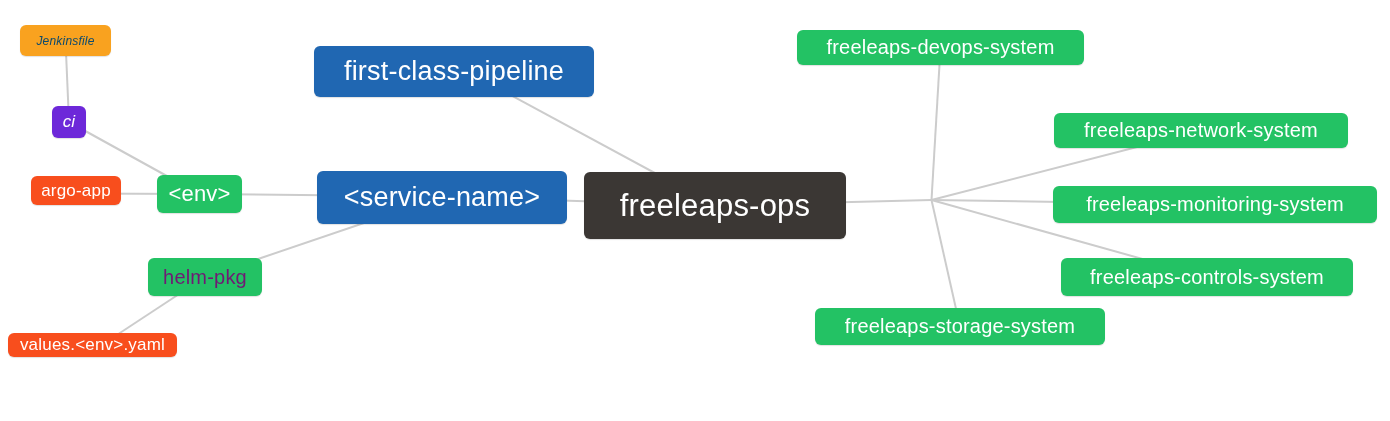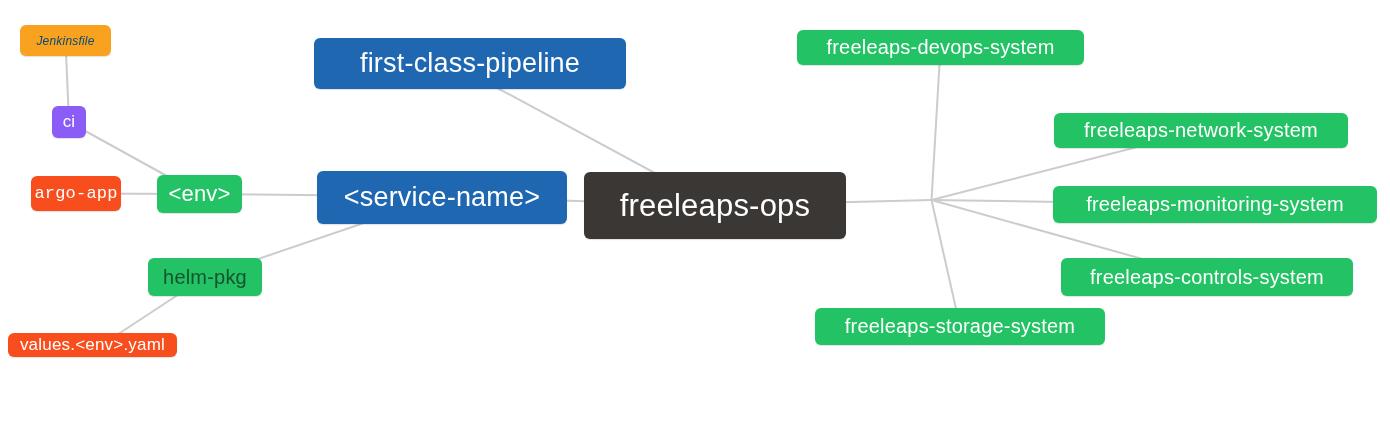--- a/index.html
+++ b/index.html
@@ -52,26 +52,26 @@
       <line x1="442" y1="196.5" x2="715" y2="205.5" stroke="#cccccc" stroke-width="2"></line>
       <line x1="715" y1="205.5" x2="931.5" y2="200" stroke="#cccccc" stroke-width="2"></line>
       <line x1="931.5" y1="200" x2="940.5" y2="47.5" stroke="#cccccc" stroke-width="2"></line>
       <line x1="931.5" y1="200" x2="1201" y2="130.5" stroke="#cccccc" stroke-width="2"></line>
       <line x1="931.5" y1="200" x2="1215" y2="204.5" stroke="#cccccc" stroke-width="2"></line>
       <line x1="931.5" y1="200" x2="1207" y2="277" stroke="#cccccc" stroke-width="2"></line>
       <line x1="931.5" y1="200" x2="960" y2="326.5" stroke="#cccccc" stroke-width="2"></line>
     </svg>
 
 <div class="node" style="left: 20px; top: 25px; width: 91px; height: 31px; font-size: 12px; background: rgb(249, 162, 31); color: #0c4a6e; font-style: italic;">Jenkinsfile</div>
-    <div class="node" style="left: 52px; top: 106px; width: 34px; height: 32px; font-size: 17px; background: #8b5cf6; color: rgb(255, 255, 255);">ci</div>
-    <div class="node" style="left: 31px; top: 176px; width: 90px; height: 35px; font-size: 17px; background: rgb(248, 78, 29); color: rgb(255, 255, 255); font-family: Liberation Mono, monospace;">argo-app</div>
+    <div class="node" style="left: 52px; top: 106px; width: 34px; height: 32px; font-size: 17px; background: #6d28d9; color: rgb(255, 255, 255); font-style: italic;">ci</div>
+    <div class="node" style="left: 31px; top: 176px; width: 90px; height: 29px; font-size: 17px; background: rgb(248, 78, 29); color: rgb(255, 255, 255);">argo-app</div>
     <div class="node" style="left: 157px; top: 175px; width: 85px; height: 38px; font-size: 22px; background: rgb(35, 194, 100); color: rgb(255, 255, 255);">&lt;env&gt;</div>
-    <div class="node" style="left: 148px; top: 258px; width: 114px; height: 38px; font-size: 20px; background: rgb(35, 194, 100); color: #14532d;">helm-pkg</div>
+    <div class="node" style="left: 148px; top: 258px; width: 114px; height: 38px; font-size: 20px; background: rgb(35, 194, 100); color: #701a75;">helm-pkg</div>
     <div class="node" style="left: 8px; top: 333px; width: 169px; height: 24px; font-size: 17px; background: rgb(248, 78, 29); color: rgb(255, 255, 255);">values.&lt;env&gt;.yaml</div>
-    <div class="node" style="left: 314px; top: 38px; width: 312px; height: 51px; font-size: 27px; background: rgb(32, 103, 178); color: rgb(255, 255, 255);">first-class-pipeline</div>
+    <div class="node" style="left: 314px; top: 46px; width: 280px; height: 51px; font-size: 27px; background: rgb(32, 103, 178); color: rgb(255, 255, 255);">first-class-pipeline</div>
     <div class="node" style="left: 317px; top: 171px; width: 250px; height: 53px; font-size: 27px; background: rgb(32, 103, 178); color: rgb(255, 255, 255);">&lt;service-name&gt;</div>
     <div class="node" style="left: 584px; top: 172px; width: 262px; height: 67px; font-size: 31px; background: rgb(59, 55, 52); color: rgb(255, 255, 255);">freeleaps-ops</div>
     <div class="node" style="left: 797px; top: 30px; width: 287px; height: 35px; font-size: 20px; background: rgb(35, 194, 100); color: rgb(255, 255, 255);">freeleaps-devops-system</div>
     <div class="node" style="left: 1054px; top: 113px; width: 294px; height: 35px; font-size: 20px; background: rgb(35, 194, 100); color: rgb(255, 255, 255);">freeleaps-network-system</div>
     <div class="node" style="left: 1053px; top: 186px; width: 324px; height: 37px; font-size: 20px; background: rgb(35, 194, 100); color: rgb(255, 255, 255);">freeleaps-monitoring-system</div>
     <div class="node" style="left: 1061px; top: 258px; width: 292px; height: 38px; font-size: 20px; background: rgb(35, 194, 100); color: rgb(255, 255, 255);">freeleaps-controls-system</div>
     <div class="node" style="left: 815px; top: 308px; width: 290px; height: 37px; font-size: 20px; background: rgb(35, 194, 100); color: rgb(255, 255, 255); text-align: right;">freeleaps-storage-system</div>
   </div>
 
 </body></html>

